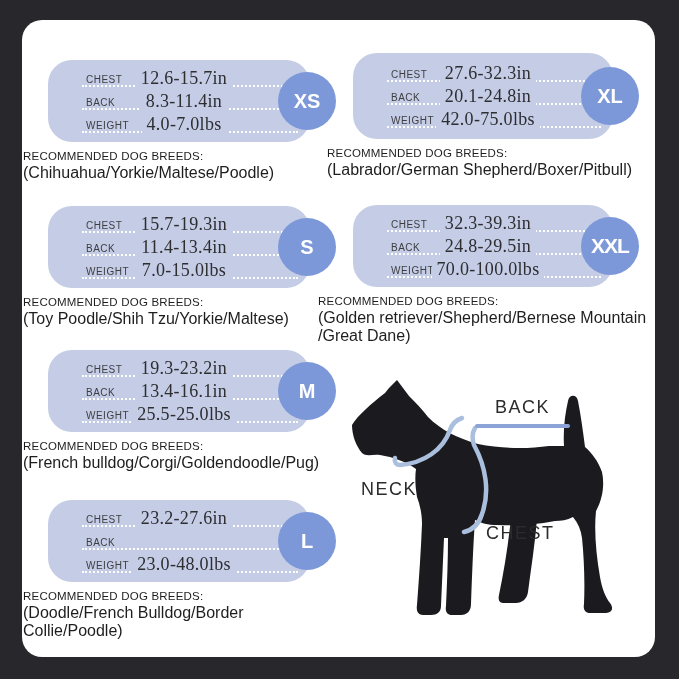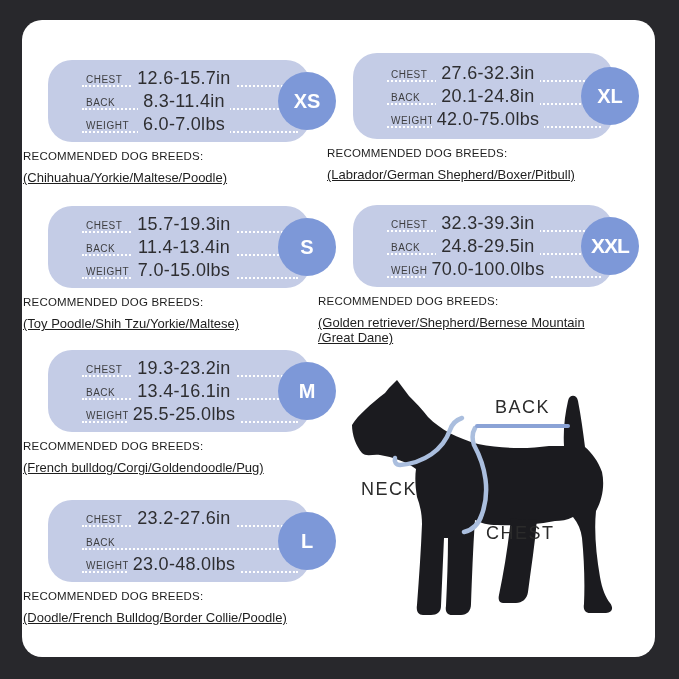--- a/index.html
+++ b/index.html
@@ -28,36 +28,36 @@
   .m-row{position:relative;height:23px;}
   .m-dots{
     position:absolute;left:34px;right:12px;bottom:3px;
     border-bottom:2px dotted var(--dot-color);
   }
   .m-label{
     position:absolute;left:38px;top:7px;z-index:2;
     font-size:10px;letter-spacing:.5px;color:var(--label-text);
     background:var(--panel-bg);padding-right:4px;
   }
-  .m-value-wrap{position:absolute;left:20px;right:10px;top:0;text-align:center;line-height:22px;}
+  .m-value-wrap{position:absolute;left:20px;right:10px;top:0;text-align:center;line-height:22px;font-family:Liberation Serif, serif;}
   .m-value{
     position:relative;z-index:2;display:inline-block;
     font-size:18px;letter-spacing:.3px;color:var(--value-text);
     background:var(--panel-bg);padding:0 5px;
   }
   .badge{
     position:absolute;right:-26px;top:50%;margin-top:-29px;z-index:3;
     width:58px;height:58px;border-radius:50%;background:var(--badge-bg);
     color:var(--badge-text);font-weight:bold;font-size:20px;
     display:flex;align-items:center;justify-content:center;
   }
   .badge.small-text{font-size:21px;letter-spacing:-1px;}
   .rec{position:relative;left:50%;transform:translateX(-50%);width:312px;margin-top:8px;text-align:left;}
   .rec-heading{font-size:11.5px;letter-spacing:.2px;color:var(--breeds-text);}
-  .rec-breeds{font-size:13px;margin-top:8px;color:var(--breeds-text);white-space:pre-line;text-decoration:underline;}
+  .rec-breeds{font-size:16px;margin-top:2px;color:var(--breeds-text);white-space:pre-line;}
   .size-block.xxl .rec{width:330px;}
   .diagram{position:absolute;left:323px;top:348px;width:296px;height:272px;}
   .diagram svg{position:absolute;left:0;top:0;}
   .diag-label{
     position:absolute;font-size:18px;letter-spacing:1.5px;color:#2b2b2b;
   }
   .diag-label.back{left:130px;top:29px;width:95px;text-align:center;}
   .diag-label.neck{left:16px;top:111px;}
   .diag-label.chest{left:141px;top:155px;}
   .back-line{
@@ -78,21 +78,21 @@
         <div class="m-value-wrap"><span class="m-value">12.6-15.7in</span></div>
       </div>
       <div class="m-row">
         <div class="m-dots"></div>
         <span class="m-label">BACK</span>
         <div class="m-value-wrap"><span class="m-value">8.3-11.4in</span></div>
       </div>
       <div class="m-row">
         <div class="m-dots"></div>
         <span class="m-label">WEIGHT</span>
-        <div class="m-value-wrap"><span class="m-value">6.0-7.0lbs</span></div>
+        <div class="m-value-wrap"><span class="m-value">4.0-7.0lbs</span></div>
       </div>
       <div class="badge">
           <span>XS</span>
         </div>
     </div>
     <div class="rec">
       <div class="rec-heading">RECOMMENDED DOG BREEDS:</div>
       <div class="rec-breeds">(Chihuahua/Yorkie/Maltese/Poodle)</div>
     </div>
   </div>

